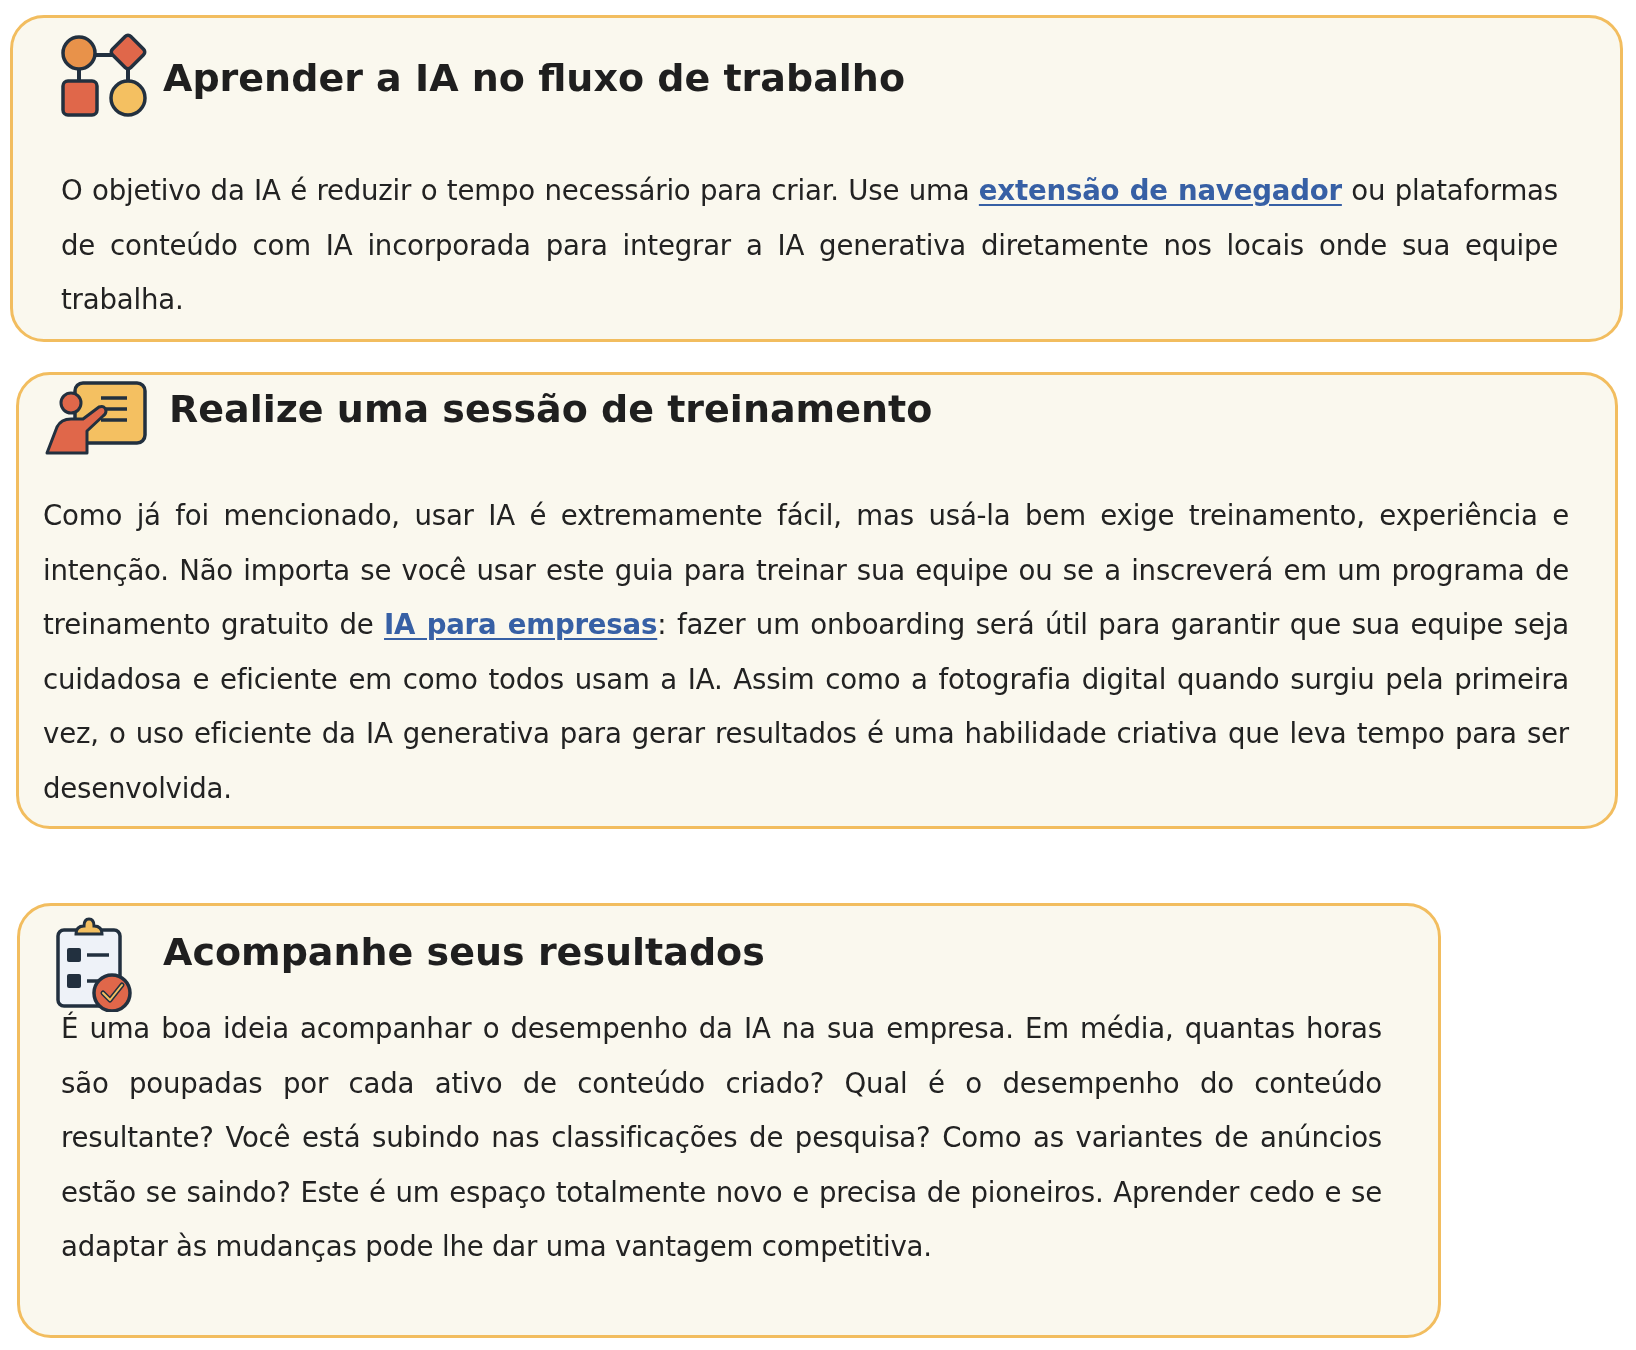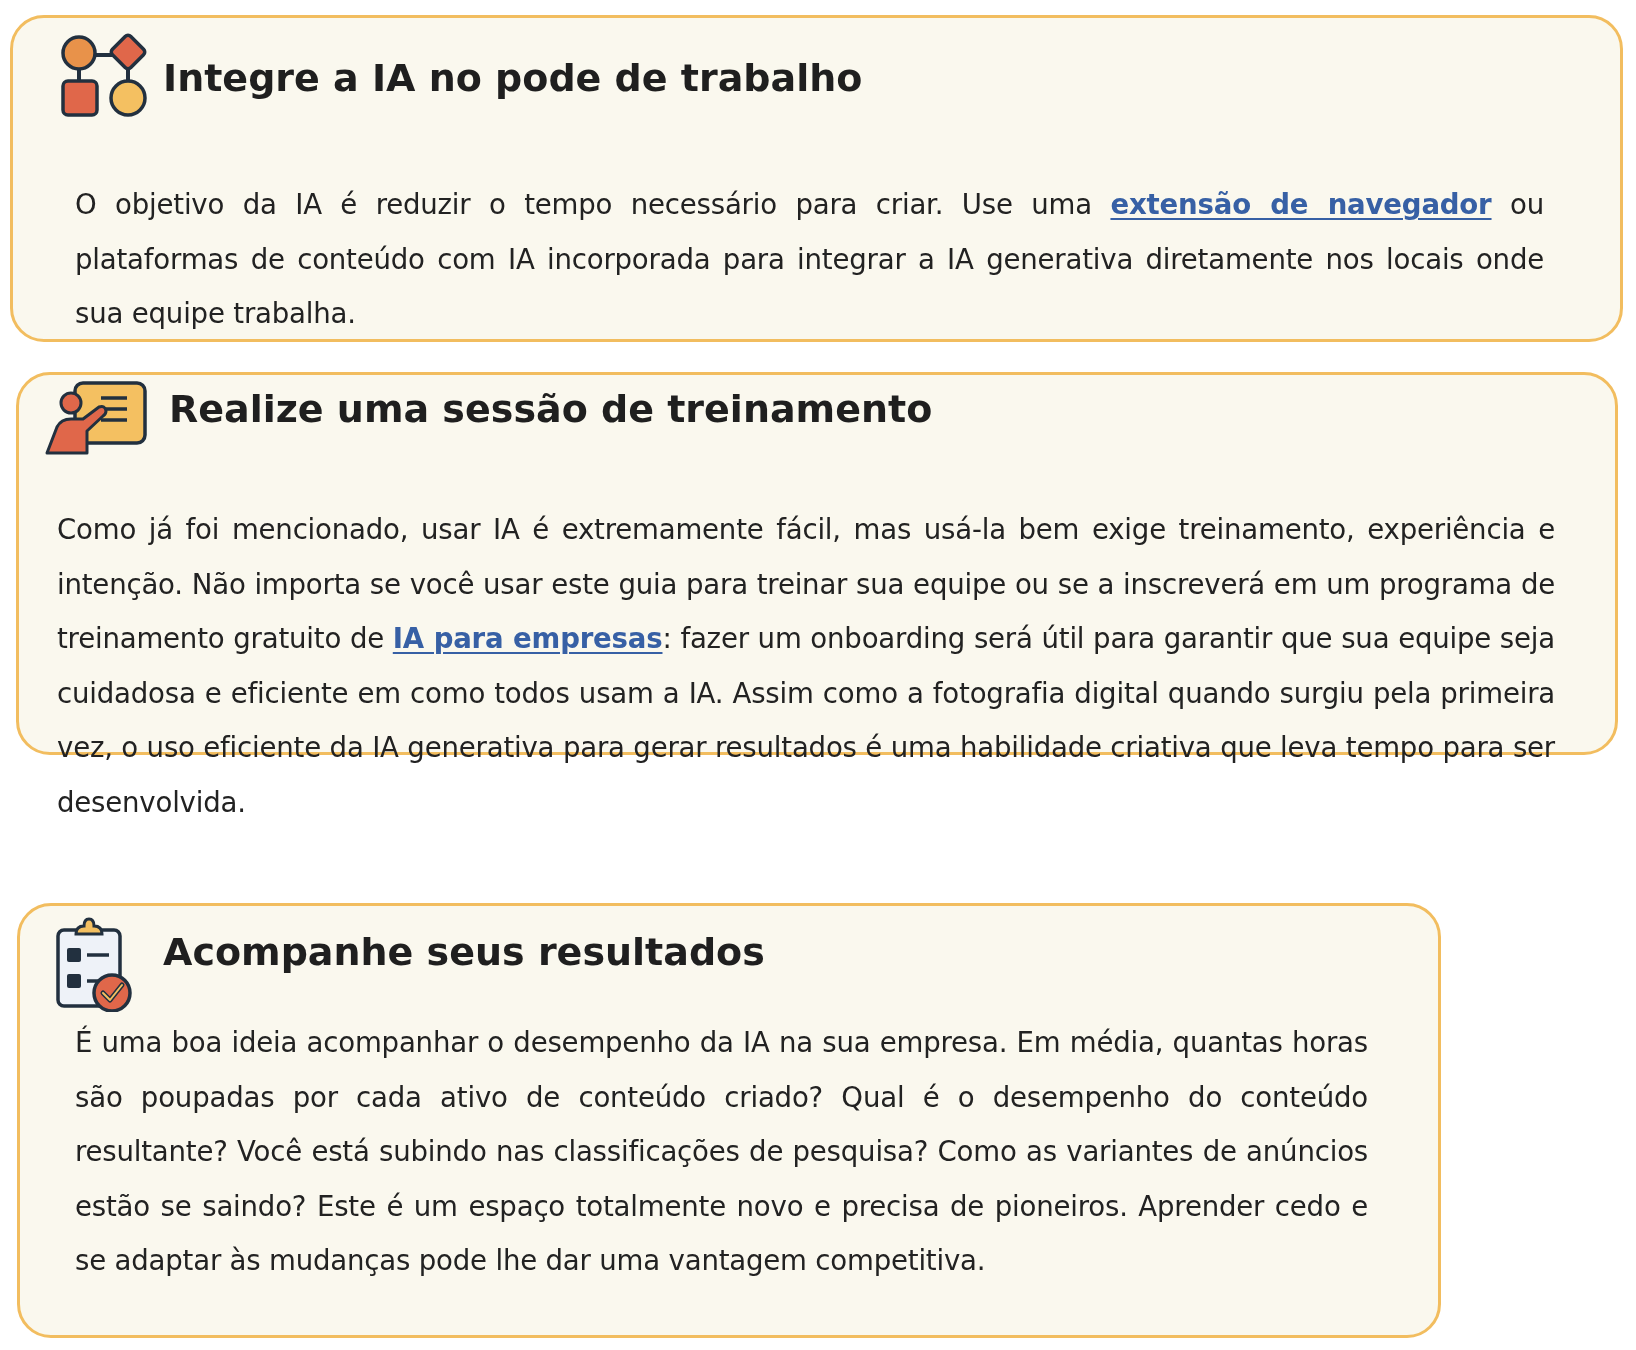--- a/index.html
+++ b/index.html
@@ -9,21 +9,21 @@
     color: #222222;
   }
   .card {
     position: absolute;
     background: #faf8ee;
     border: 3px solid #f2bd5f;
     border-radius: 34px;
     box-sizing: border-box;
   }
   #card-1 { left: 10px; top: 15px; width: 1613px; height: 327px; }
-  #card-2 { left: 16px; top: 372px; width: 1602px; height: 383px; }
+  #card-2 { left: 16px; top: 372px; width: 1602px; height: 457px; }
   #card-3 { left: 17px; top: 903px; width: 1424px; height: 435px; }
 
   .card-icon { position: absolute; }
   .card-title {
     position: absolute;
     left: 150px;
     font-family: "DejaVu Sans", sans-serif;
     font-weight: bold;
     font-size: 38px;
     letter-spacing: 0px;
@@ -33,21 +33,21 @@
   }
   .card-body {
     position: absolute;
     left: 44px;
     right: 58px;
     font-family: "DejaVu Sans", sans-serif;
     font-size: 27.6px;
     line-height: 54.5px;
     color: #222222;
     text-align: justify;
-    margin: 18px;
+    margin: 4px;
     letter-spacing: -0.2px;
   }
   .card-body a {
     color: #3760a5;
     font-weight: bold;
     text-decoration: underline;
     text-underline-offset: 4px;
     text-decoration-thickness: 2px;
   }
   #card-1 .card-icon { left: 48px; top: 15px; }
@@ -70,21 +70,21 @@
     <svg width="90" height="86" viewBox="0 0 90 86">
       <line x1="18" y1="22" x2="55" y2="22" stroke="#22303f" stroke-width="4"></line>
       <line x1="18" y1="22" x2="18" y2="64" stroke="#22303f" stroke-width="4"></line>
       <line x1="67" y1="30" x2="67" y2="64" stroke="#22303f" stroke-width="4"></line>
       <circle cx="18" cy="20" r="16" fill="#e8924a" stroke="#22303f" stroke-width="3.5"></circle>
       <rect x="54" y="6" width="26" height="26" rx="4" transform="rotate(45 67 19)" fill="#e0674a" stroke="#22303f" stroke-width="3.5"></rect>
       <rect x="2" y="48" width="34" height="34" rx="5" fill="#e0674a" stroke="#22303f" stroke-width="3.5"></rect>
       <circle cx="67" cy="65" r="17" fill="#f4c061" stroke="#22303f" stroke-width="3.5"></circle>
     </svg>
   </span>
-  <h2 class="card-title">Integre a IA no pode de trabalho</h2>
+  <h2 class="card-title">Aprender a IA no fluxo de trabalho</h2>
   <p class="card-body"><span>O objetivo da IA é reduzir o tempo necessário para criar. Use uma </span><a href="#">extensão de navegador</a><span> ou plataformas de conteúdo com IA incorporada para integrar a IA generativa diretamente nos locais onde sua equipe trabalha.</span></p>
 </section>
 
 <section class="card" id="card-2">
   <span class="card-icon">
     <svg width="104" height="78" viewBox="0 0 104 78">
       <rect x="30" y="4" width="70" height="60" rx="8" fill="#f4c061" stroke="#22303f" stroke-width="3.5"></rect>
       <line x1="56" y1="19" x2="82" y2="19" stroke="#22303f" stroke-width="3.5"></line>
       <line x1="56" y1="30" x2="82" y2="30" stroke="#22303f" stroke-width="3.5"></line>
       <line x1="56" y1="41" x2="82" y2="41" stroke="#22303f" stroke-width="3.5"></line>

